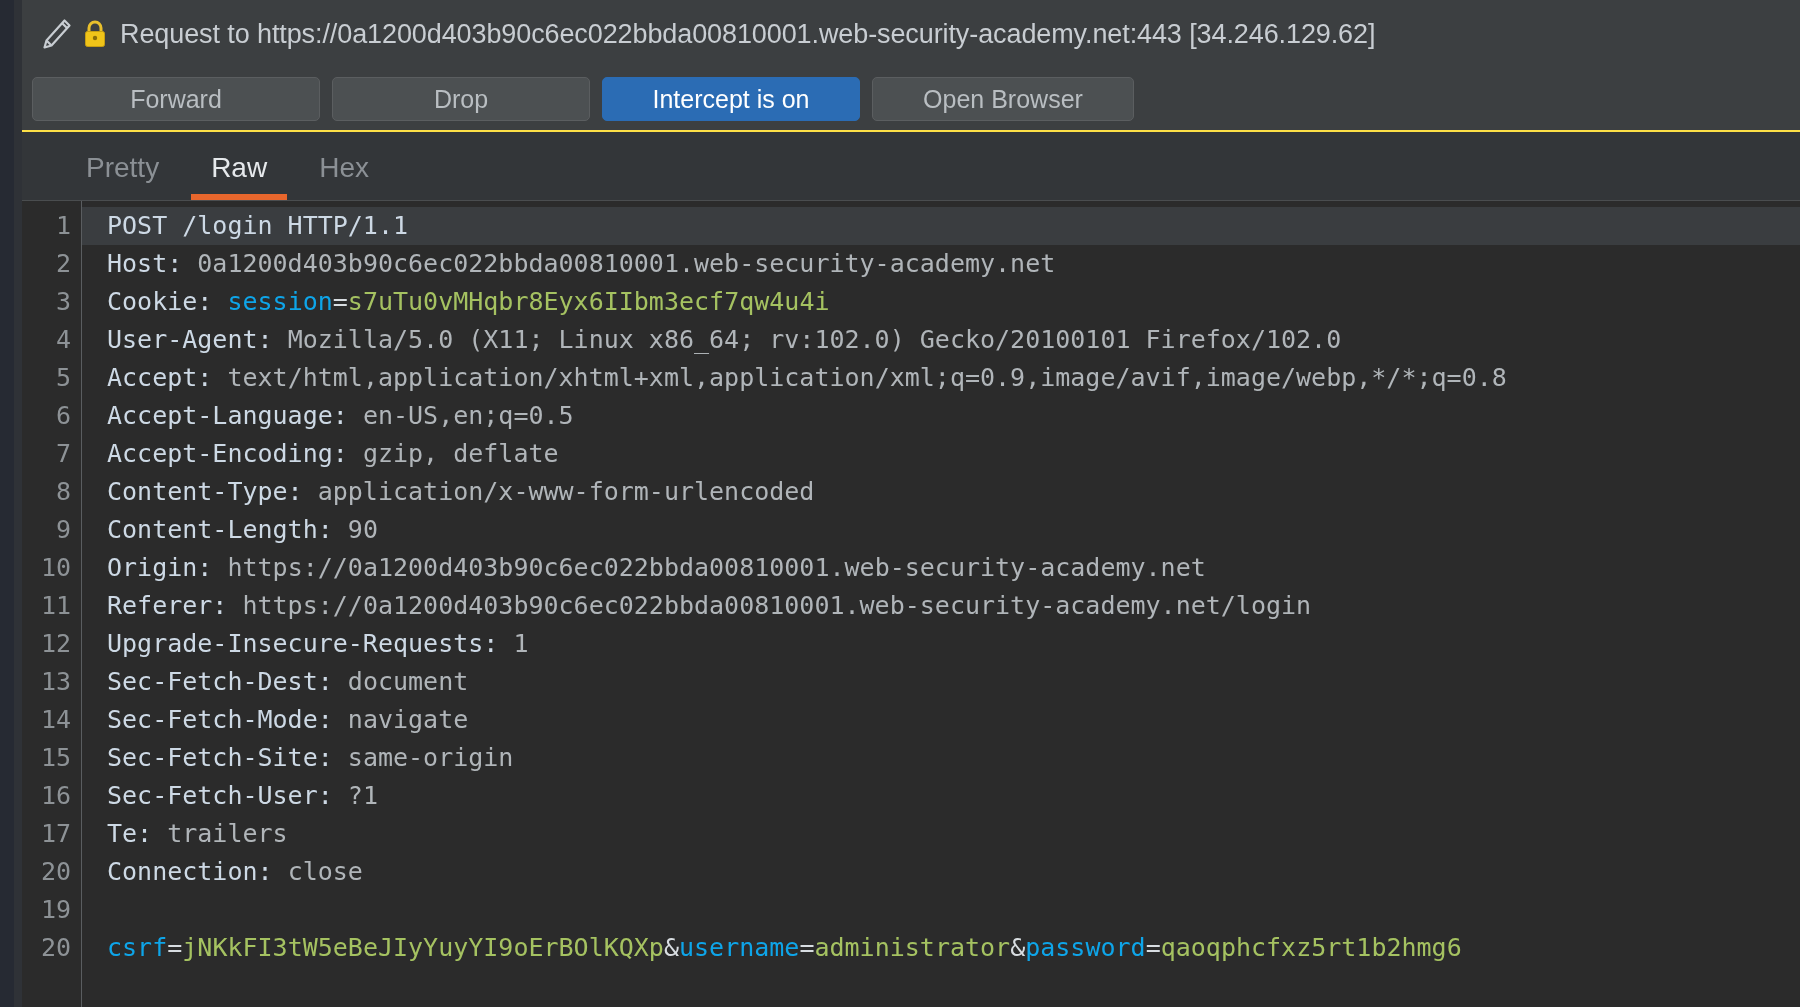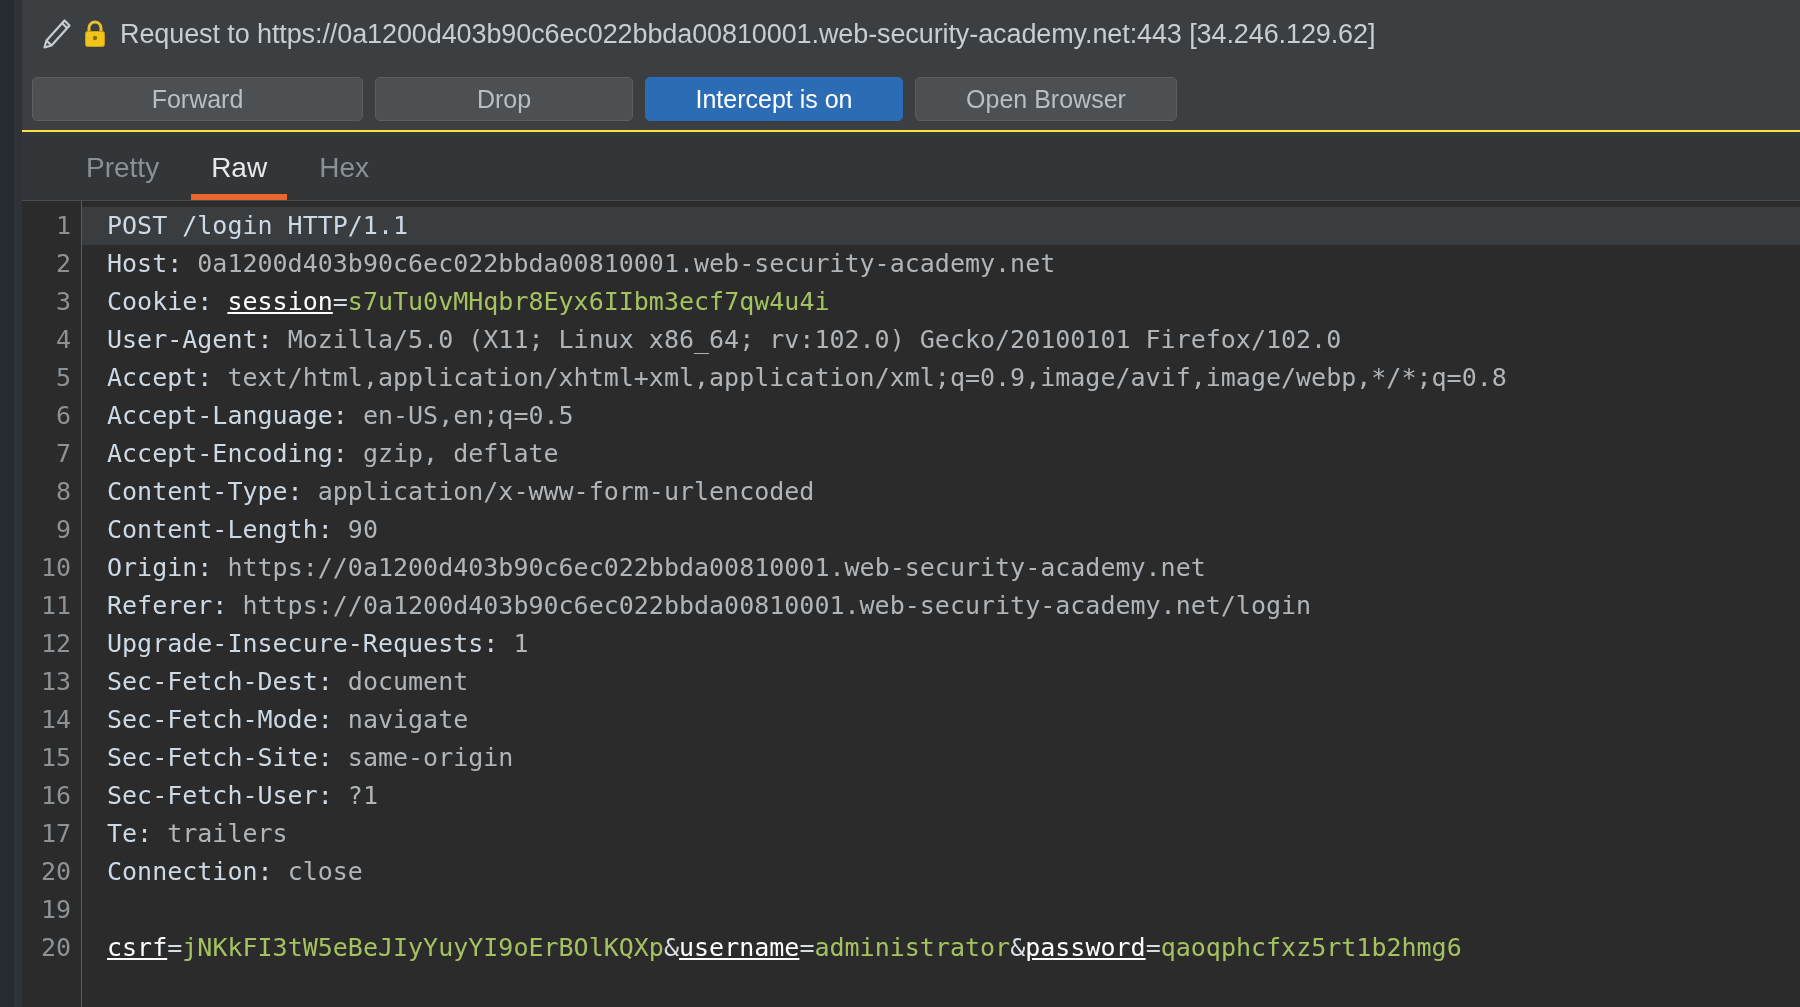--- a/index.html
+++ b/index.html
@@ -99,21 +99,21 @@
     color: #b9bec2;
     font-size: 25px;
     font-family: "Liberation Sans", sans-serif;
     display: flex;
     align-items: center;
     justify-content: center;
     box-sizing: border-box;
     padding: 0 18px;
     cursor: default;
   }
-  #btn-forward { width: 331px; padding: 4px; }
+  #btn-forward { width: 288px; padding: 4px; }
   #btn-drop    { width: 258px; padding: 0; }
   #btn-intercept {
     width: 258px; padding: 0;
     background: #2b6cb4;
     border-color: #2b6cb4;
     color: #ffffff;
   }
   #btn-action  { width: 258px; padding: 0; }
   #btn-openbrowser { width: 262px; padding: 0; }
 
@@ -194,21 +194,21 @@
     font-size: 25px;
     font-family: "DejaVu Sans Mono", monospace;
     padding-left: 25px;
     color: #b5babd;
     box-sizing: border-box;
     letter-spacing: 0px;
   }
   .code-line.highlight { background: #3a3d40; }
   .tok-hdr   { color: #cdd9e5; }
   .tok-val   { color: #b0b5b9; }
-  .tok-name  { color: #ffffff; text-decoration: underline; }
+  .tok-name  { color: #0ea5e9; }
   .tok-str   { color: #a5c261; }
   .tok-punct { color: #d8dde1; }
 </style>
 </head>
 <body>
 
 <div id="burp-window">
 
   <div id="left-edge-strip">
     <div id="left-edge-strip-inner"></div>

